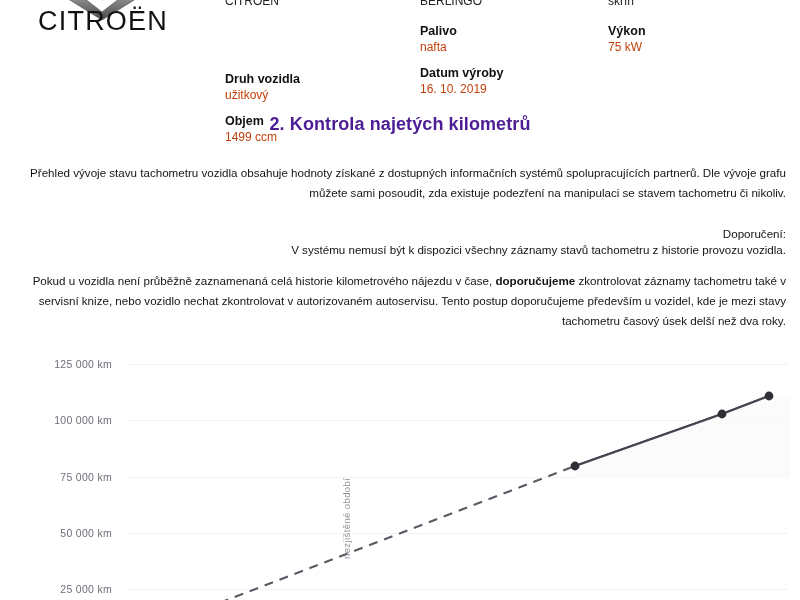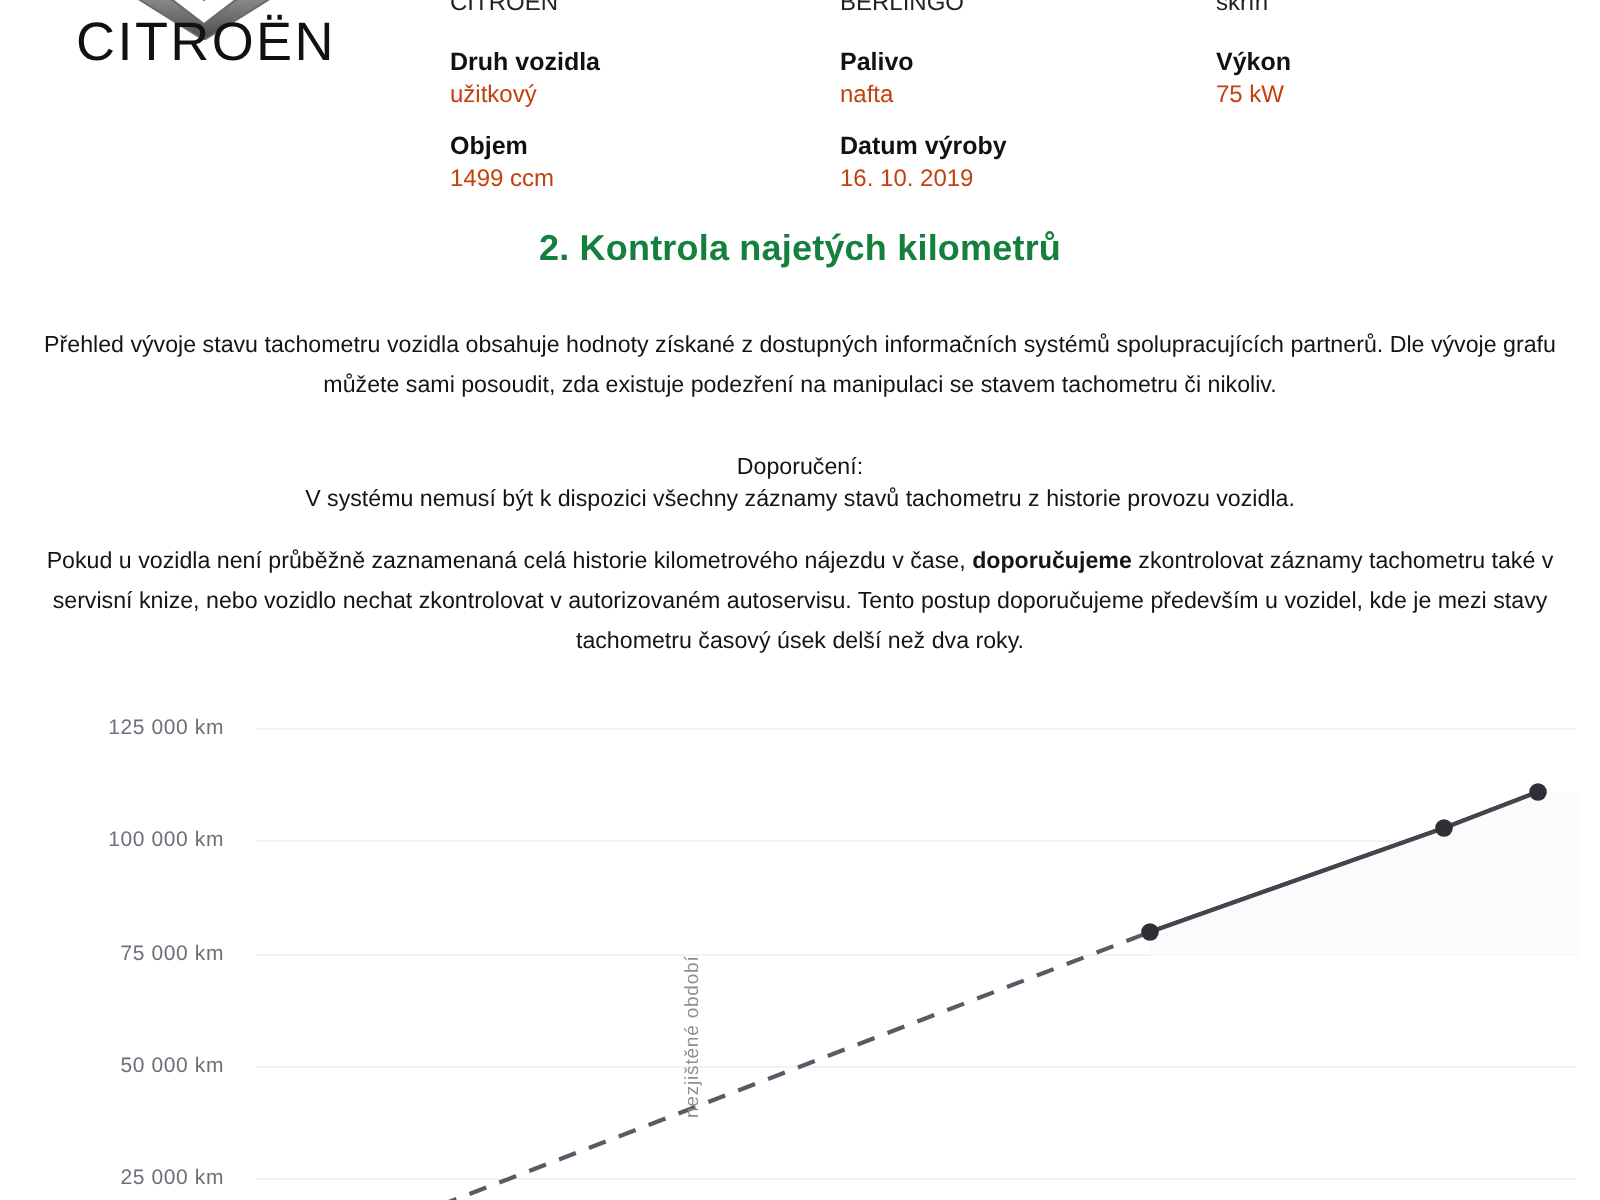--- a/index.html
+++ b/index.html
@@ -56,21 +56,21 @@
     position: absolute;
     left: 0;
     top: 0;
     width: 800px;
   }
   .spec-col {
     position: absolute;
     top: 0;
     width: 190px;
   }
-  .spec-col.c1 { left: 225px; }
+  .spec-col.c1 { left: 225px; margin-top: 48px; }
   .spec-col.c2 { left: 420px; }
   .spec-col.c3 { left: 608px; }
 
   .spec-item { margin-bottom: 11px; }
   .spec-label {
     font-size: 12.5px;
     font-weight: bold;
     color: #111111;
     line-height: 1.25;
     white-space: nowrap;
@@ -95,33 +95,33 @@
 
   
   .section-title {
     position: absolute;
     left: 0;
     top: 114px;
     width: 800px;
     text-align: center;
     font-size: 18px;
     font-weight: bold;
-    color: #15803d;
+    color: #4c1d95;
     letter-spacing: 0.1px;
   }
 
   
   .body-text {
     position: absolute;
     left: 14px;
     width: 772px;
     font-size: 11.6px;
     line-height: 1.72;
     color: #141414;
-    text-align: center;
+    text-align: right;
   }
   .p-intro  { top: 163px; }
   .p-reclabel { top: 224px; font-weight: normal; }
   .p-recbody  { top: 240px; }
   .p-advice   { top: 271px; }
   .p-advice b { font-weight: bold; }
 
   
   .chart {
     position: absolute;

